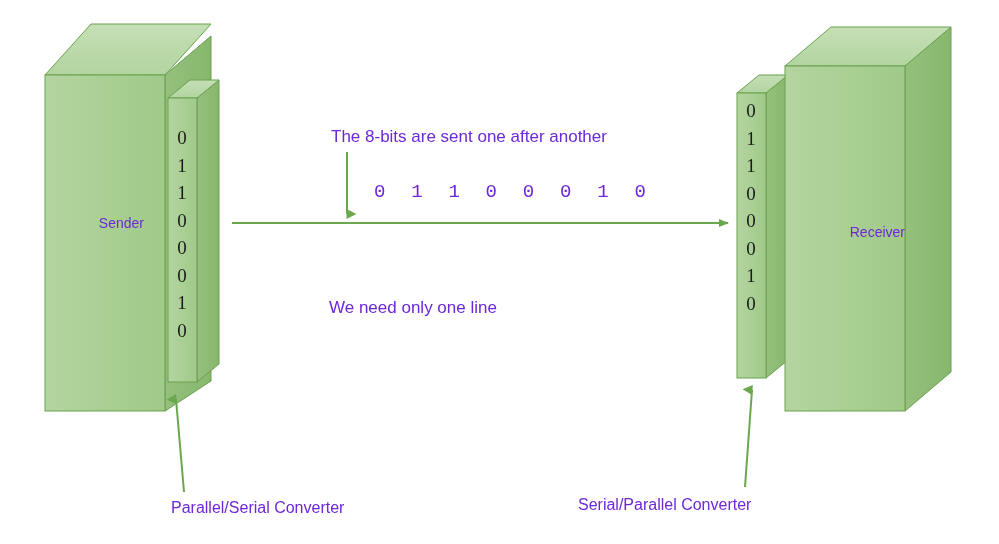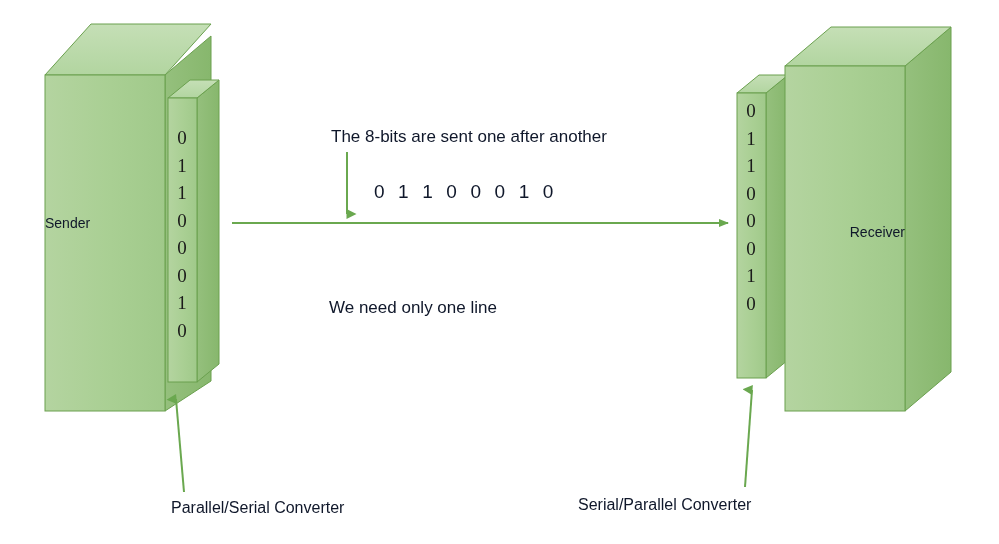--- a/index.html
+++ b/index.html
@@ -19,35 +19,35 @@
   }
   svg.diagram {
     position: absolute;
     left: 0;
     top: 0;
     width: 999px;
     height: 544px;
   }
   .lbl {
     position: absolute;
-    color: #0f172a;
+    color: #6d28d9;
     font-family: "Liberation Sans", sans-serif;
     white-space: pre;
   }
   .node-label {
     font-size: 14px;
   }
   .note-label {
     font-size: 17px;
   }
   .converter-label {
     font-size: 16px;
   }
   .bitstream-label {
-    font-family: Liberation Sans, sans-serif;
+    font-family: Liberation Mono, monospace;
     font-size: 19px;
     letter-spacing: 1px;
   }
   .bit-col {
     position: absolute;
     font-family: "Liberation Serif", serif;
     font-size: 19px;
     color: #1a1a1a;
     line-height: 27.5px;
     text-align: center;
@@ -113,21 +113,21 @@
     </g>
 
     <line x1="232" y1="223" x2="728" y2="223" stroke="#6aa84f" stroke-width="2" marker-end="url(#arrowRight)"></line>
 
     <line x1="347" y1="152" x2="347" y2="214" stroke="#6aa84f" stroke-width="2" marker-end="url(#arrowDown)"></line>
 
     <line x1="184" y1="492" x2="176" y2="399" stroke="#6aa84f" stroke-width="2" marker-end="url(#arrowUp)"></line>
     <line x1="745" y1="487" x2="752" y2="390" stroke="#6aa84f" stroke-width="2" marker-end="url(#arrowUp)"></line>
   </svg>
 
-  <div class="lbl node-label" style="left:45px; top:223px; width:99px; text-align:left; transform:translateY(-50%);">Sender</div>
+  <div class="lbl node-label" style="left:45px; top:223px; width:99px; text-align:right; transform:translateY(-50%);">Sender</div>
 
   <div class="lbl node-label" style="left:785px; top:232px; width:120px; text-align:right; transform:translateY(-50%);">Receiver</div>
 
   <div class="bit-col" style="left:170px; top:124px;">
     <div>0</div>
     <div>1</div>
     <div>1</div>
     <div>0</div>
     <div>0</div>
     <div>0</div>

